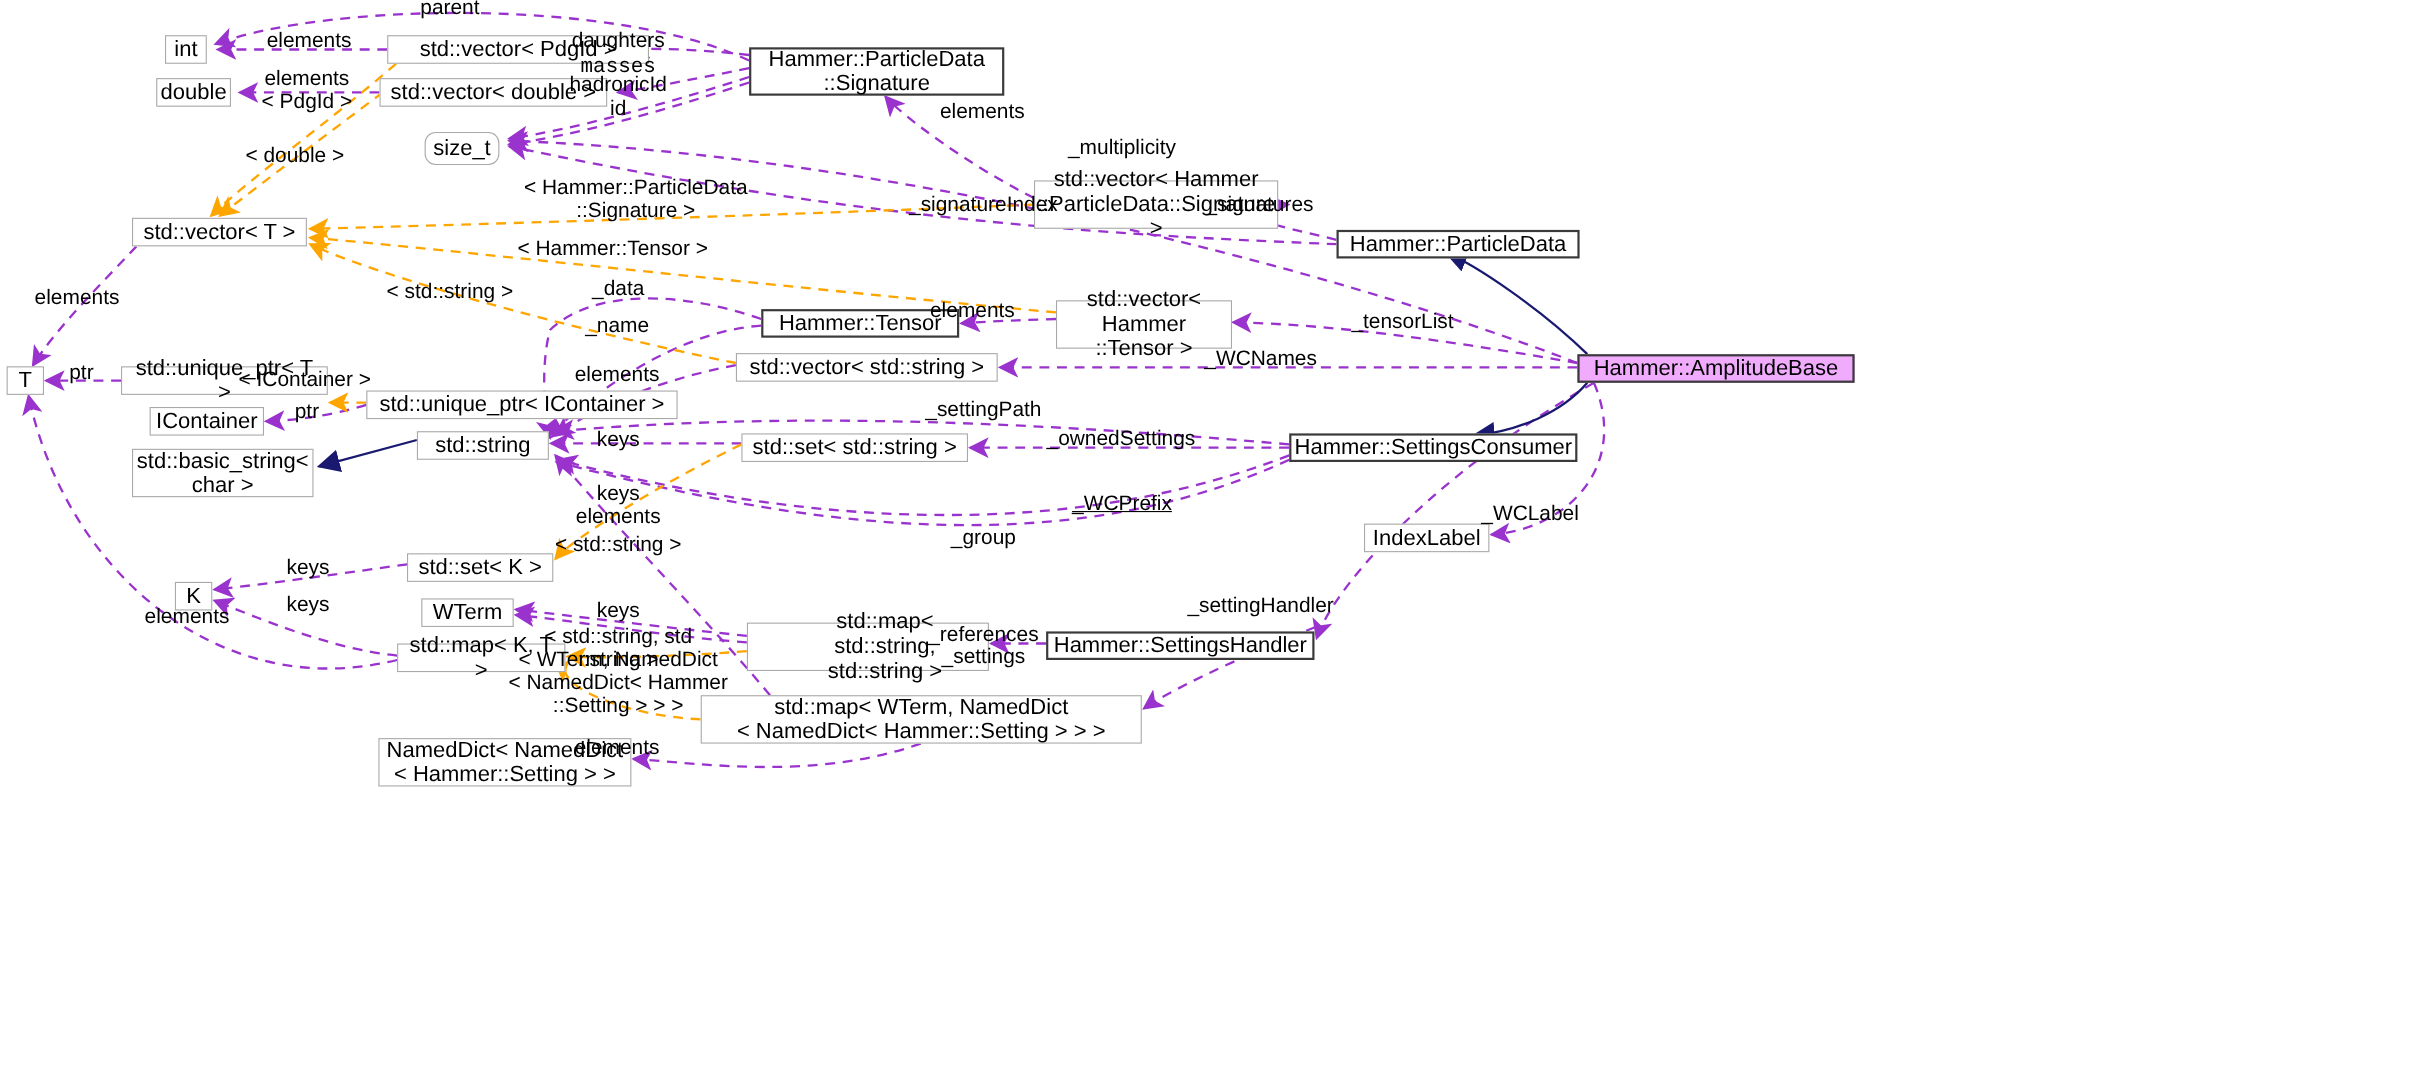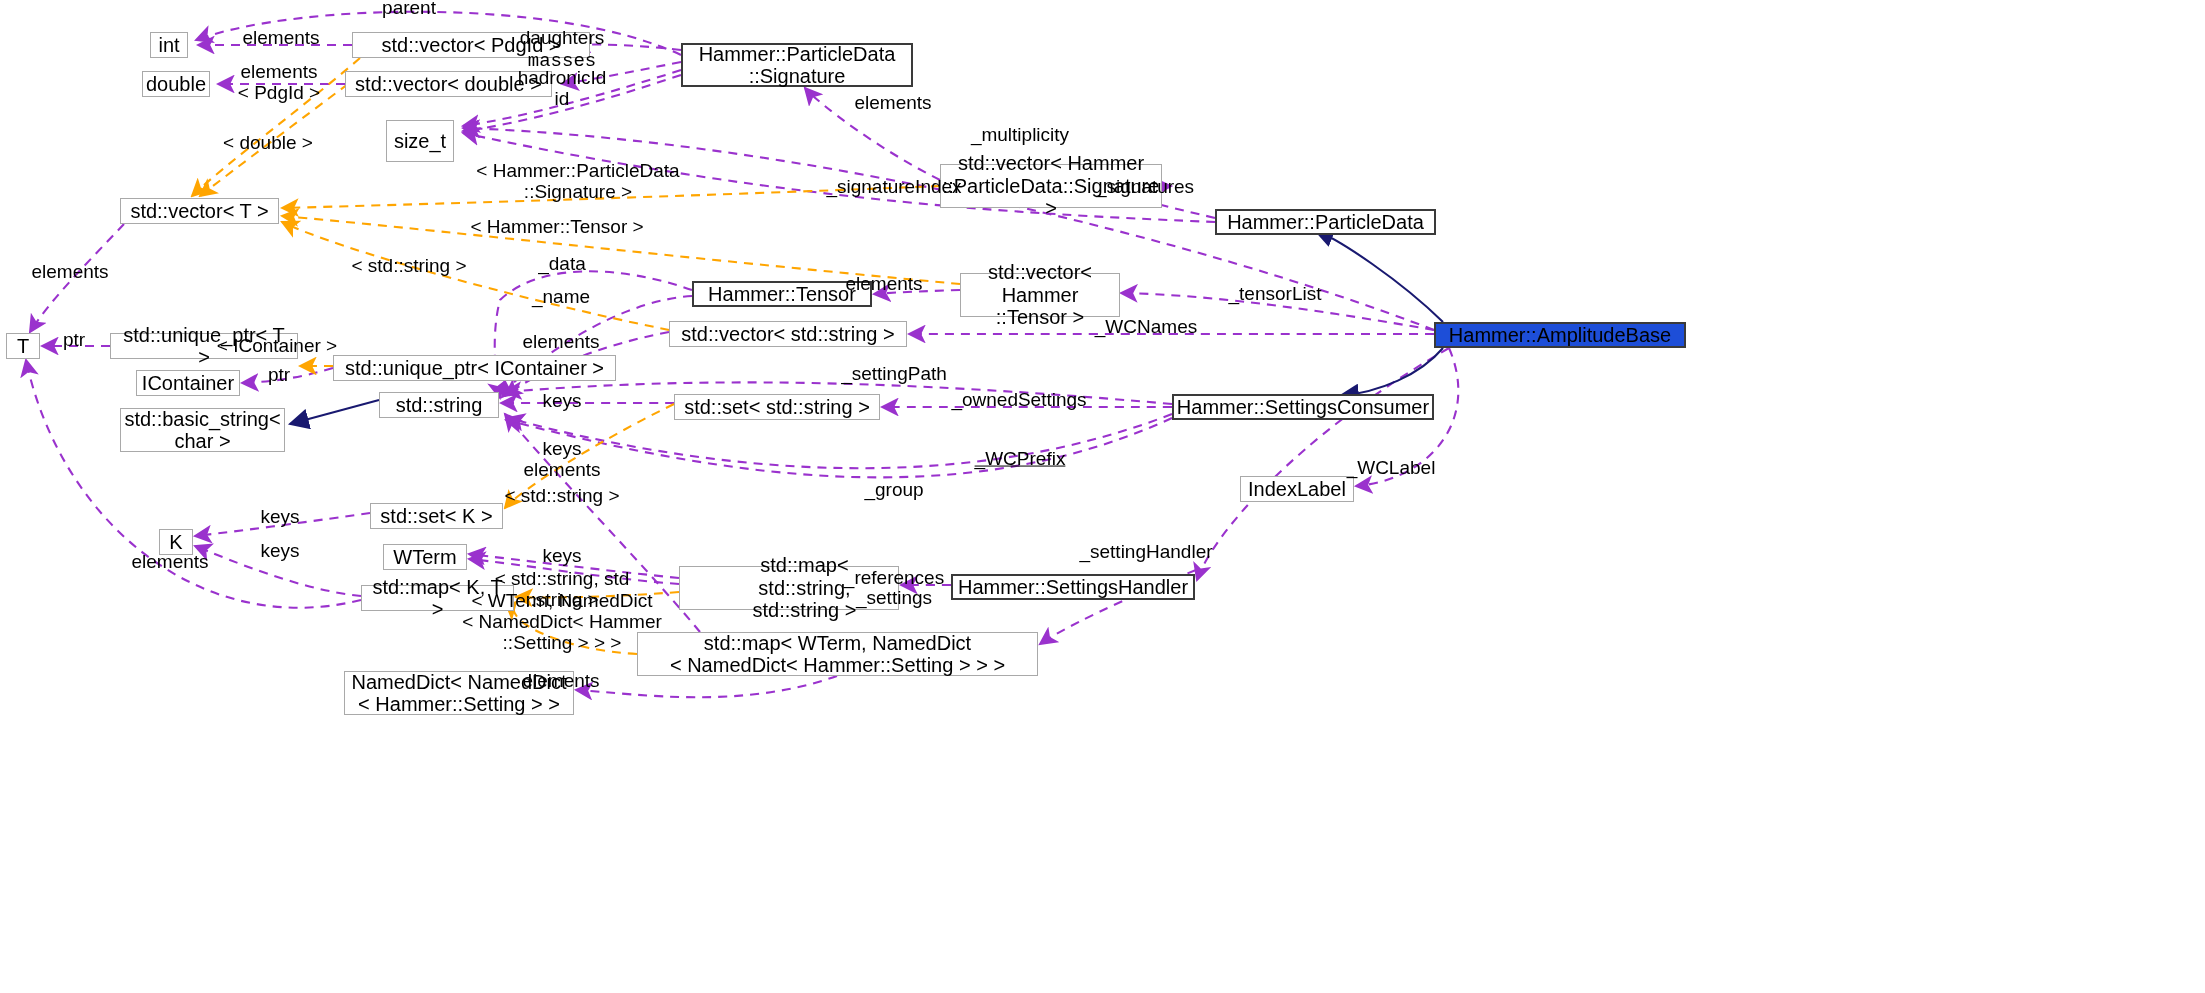--- a/index.html
+++ b/index.html
@@ -38,21 +38,21 @@
     line-height: 1.12;
     color: #000000;
     white-space: pre-line;
     padding: 1px 5px;
   }
   .node.emph {
     border: 2px solid #3a3a3a;
   }
   .node.focus {
     border: 2px solid #3a3a3a;
-    background: #1d4ed8;
+    background: #f0abfc;
   }
   .edge-label {
     position: absolute;
     font-size: 19px;
     line-height: 1.1;
     color: #000000;
     white-space: pre-line;
     text-align: center;
     transform: translate(-50%, -50%);
   }
@@ -183,21 +183,21 @@
 
   <div class="node" style="left:352px; top:32px; width:238px; height:26px;"><span>std::vector&lt; PdgId &gt;</span></div>
 
   <div class="node emph" style="left:681px; top:43px; width:232px; height:44px;"><span>Hammer::ParticleData
 ::Signature</span></div>
 
   <div class="node" style="left:142px; top:71px; width:68px; height:26px;"><span>double</span></div>
 
   <div class="node" style="left:345px; top:71px; width:207px; height:26px;"><span>std::vector&lt; double &gt;</span></div>
 
-  <div class="node" style="left:386px; top:120px; width:68px; height:42px;"><span>size_t</span></div>
+  <div class="node" style="left:386px; top:120px; width:68px; height:30px;border-radius:10px;"><span>size_t</span></div>
 
   <div class="node" style="left:940px; top:164px; width:222px; height:44px;"><span>std::vector&lt; Hammer
 ::ParticleData::Signature &gt;</span></div>
 
   <div class="node" style="left:120px; top:198px; width:159px; height:26px;"><span>std::vector&lt; T &gt;</span></div>
 
   <div class="node emph" style="left:1215px; top:209px; width:221px; height:26px;"><span>Hammer::ParticleData</span></div>
 
   <div class="node emph" style="left:692px; top:281px; width:180px; height:26px;"><span>Hammer::Tensor</span></div>
 

